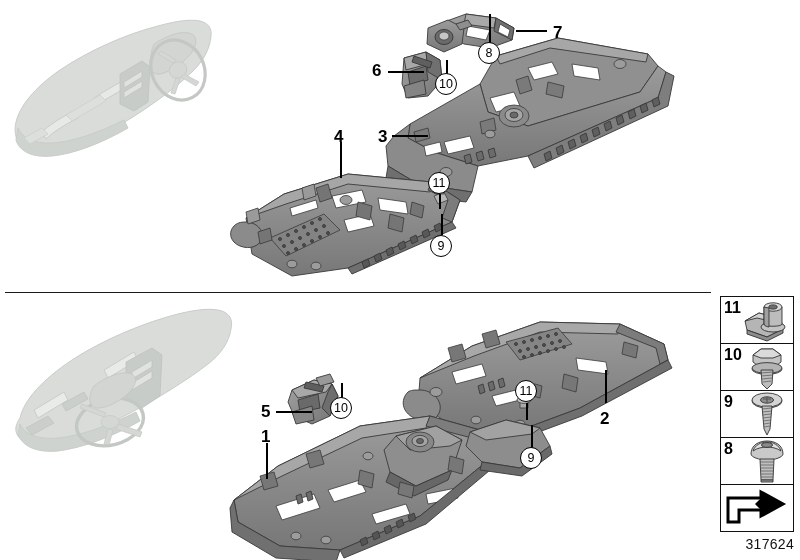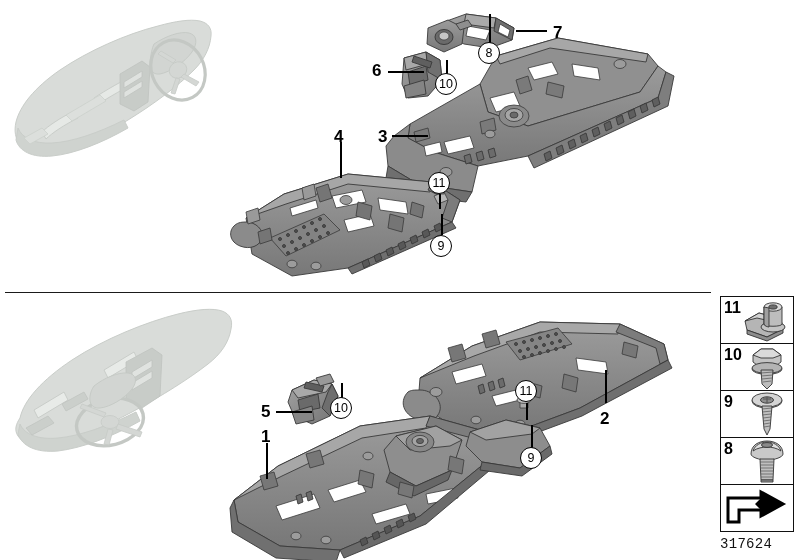--- a/index.html
+++ b/index.html
@@ -70,23 +70,23 @@
     position:absolute;left:3px;top:3px;
     font-weight:bold;font-size:16px;color:#000;
     font-family:"Liberation Sans", sans-serif;
     line-height:1;
   }
   .legend-art{
     position:absolute;right:2px;top:0;width:50px;height:100%;
   }
   .partnumber{
     position:absolute;left:720px;top:536px;width:74px;
-    text-align:left;
+    text-align:right;
     font-size:14px;color:#111;letter-spacing:.3px;
-    font-family:Liberation Mono, monospace;
+    font-family:Liberation Sans, sans-serif;
   }
 
   svg{display:block;overflow:visible;}
   .ghost{opacity:1;}
 </style>
 </head>
 <body>
 
 <div id="diagram-root">
 

